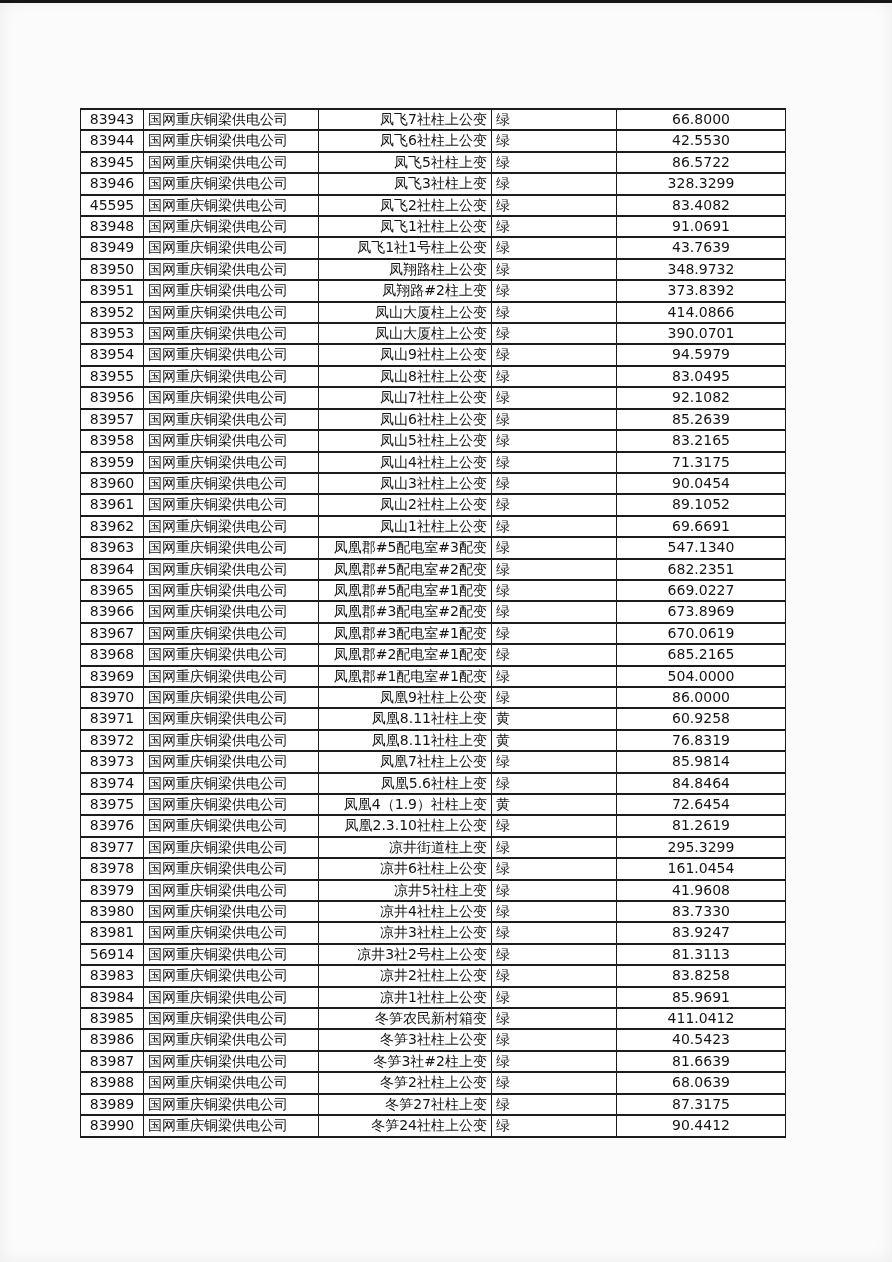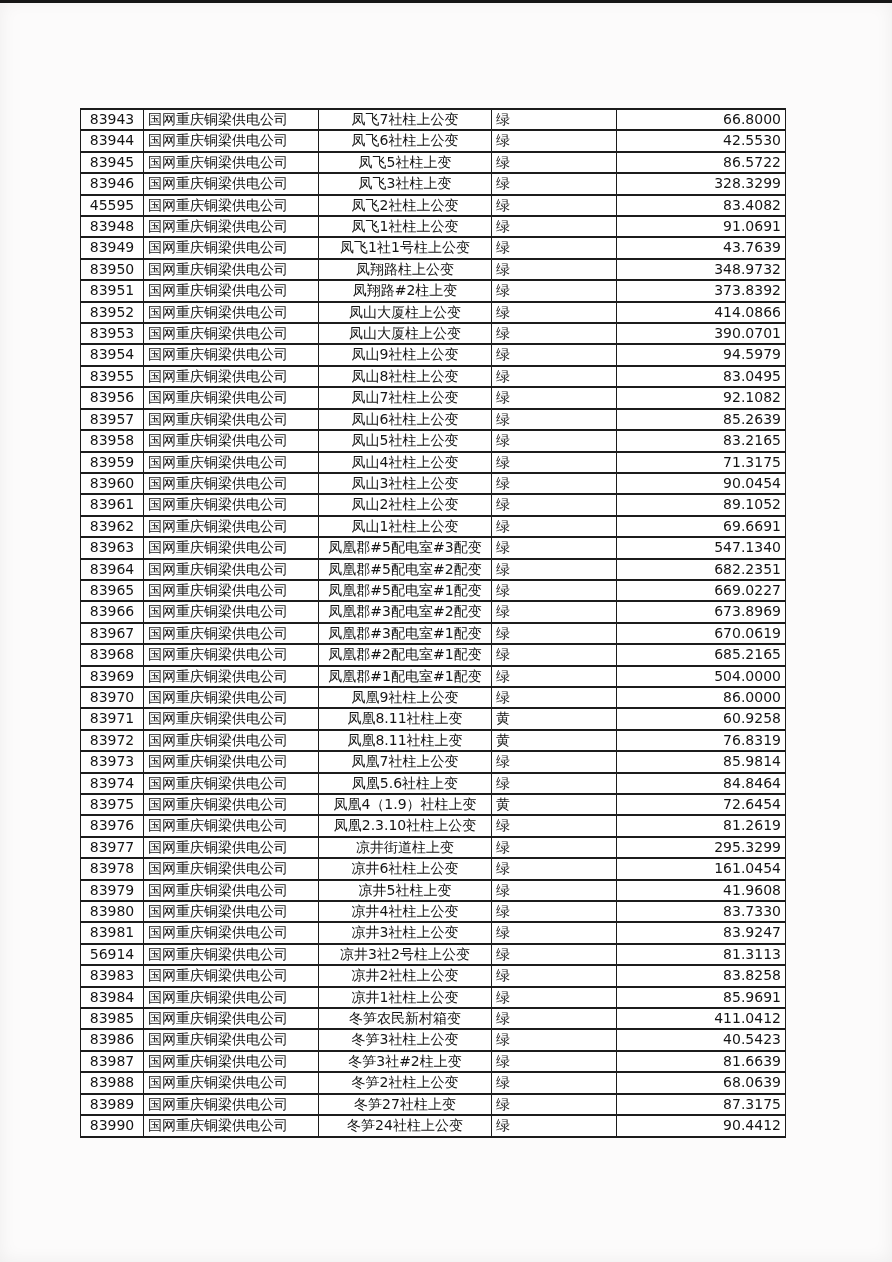--- a/index.html
+++ b/index.html
@@ -41,23 +41,23 @@
     height: 19.4px;
     line-height: 19.4px;
     padding: 0 4px;
     font-size: 14px;
     color: #141414;
     white-space: nowrap;
     overflow: hidden;
   }
   td.col-id     { text-align: center;  padding-right: 5px; }
   td.col-company{ text-align: left; margin-left: 41px; }
-  td.col-device { text-align: center; }
+  td.col-device { text-align: right; }
   td.col-status { text-align: left; }
-  td.col-value  { text-align: right; }
+  td.col-value  { text-align: center; }
 </style>
 </head>
 <body>
 
 <div class="top-rule"></div>
 
 <table class="grid">
   <colgroup id="grid-cols">
       <col style="width: 63px;">
       <col style="width: 175px;">

